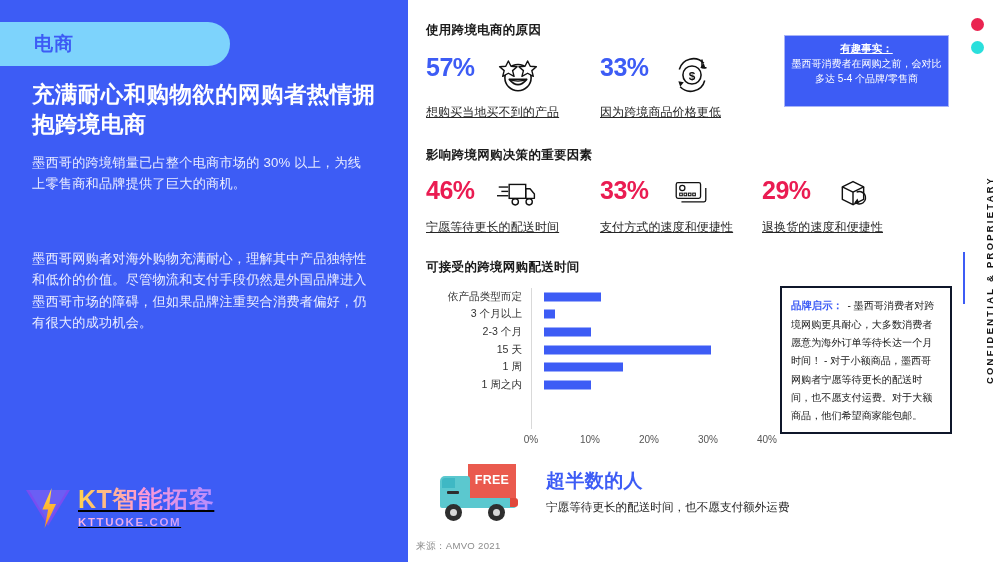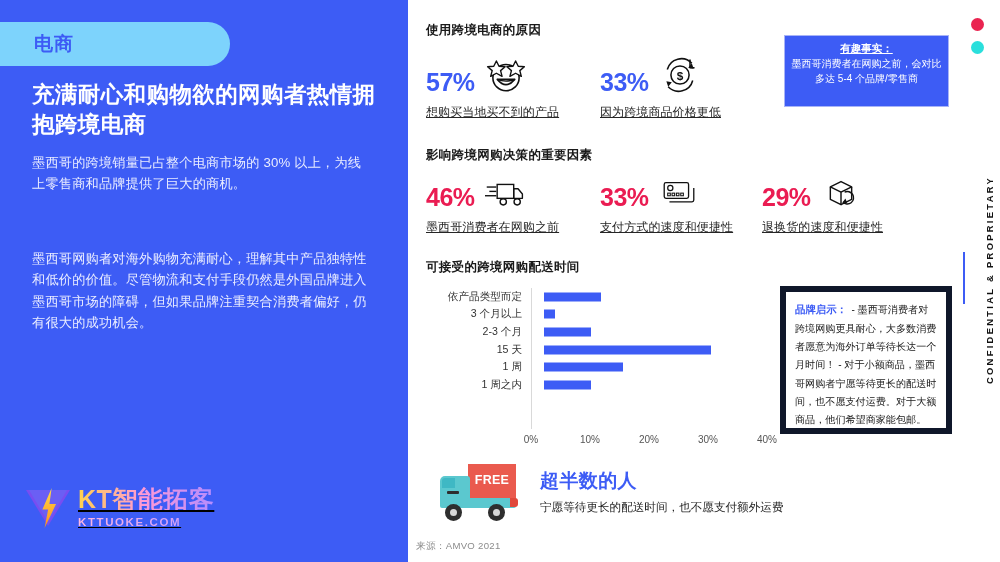--- a/index.html
+++ b/index.html
@@ -76,21 +76,21 @@
 
   .sec-head{
     position:absolute;color:#1a1a1a;font-size:12.5px;font-weight:bold;letter-spacing:.3px;
   }
   .h1{left:18px;top:22px;}
   .h2{left:18px;top:147px;}
   .h3{left:18px;top:259px;}
 
   
   .stat{position:absolute;}
-  .stat-top{display:flex;align-items:flex-end;gap:10px;}
+  .stat-top{display:flex;align-items:flex-start;gap:22px;}
   .stat-num{font-size:25px;font-weight:bold;line-height:1;letter-spacing:-.5px;}
   .blue-num{color:#3d5cf5;}
   .red-num{color:#ea1c52;}
   .stat-label{margin-top:9px;font-size:12px;color:#262626;letter-spacing:.1px;white-space:nowrap;text-decoration:underline;}
   .ic{width:42px;height:40px;display:block;}
   .ic-sm{width:40px;height:32px;display:block;}
 
   
   .funfact{
     position:absolute;left:376px;top:35px;width:165px;height:72px;
@@ -121,21 +121,21 @@
     position:absolute;left:109px;top:146px;width:236px;height:14px;
   }
   .axis-tick{
     position:absolute;transform:translateX(-50%);
     font-size:10px;color:#555;
   }
 
   
   .insight{
     position:absolute;left:372px;top:286px;width:172px;height:148px;
-    border:6px solid #0f172a;background:#fff;box-sizing:border-box;
+    border:2px solid #0f172a;background:#fff;box-sizing:border-box;
     padding:7px 9px;
   }
   .ins-title{color:#3d5cf5;font-size:10.4px;font-weight:bold;line-height:1.5;}
   .ins-body{color:#1a1a1a;font-size:10.1px;line-height:1.42;}
 
   
   .bottom{position:absolute;left:30px;top:462px;display:flex;align-items:flex-start;}
   .truck{position:relative;width:80px;height:62px;}
   .truck-box{position:absolute;left:30px;top:2px;width:48px;height:36px;background:#ea5a4e;}
   .truck-free{
@@ -144,21 +144,21 @@
   }
   .truck-cab{position:absolute;left:2px;top:14px;width:30px;height:24px;background:#5bc8cf;border-radius:5px 3px 0 0;}
   .truck-win{position:absolute;left:4px;top:16px;width:13px;height:10px;background:#3fb8c4;border-radius:3px 0 0 0;}
   .truck-body{position:absolute;left:2px;top:36px;width:76px;height:10px;background:#5bc8cf;border-radius:2px;}
   .truck-stripe{position:absolute;left:9px;top:29px;width:12px;height:3px;background:#2e2e2e;border-radius:1px;}
   .truck-tail{position:absolute;left:72px;top:36px;width:8px;height:9px;background:#e0483c;border-radius:0 3px 3px 0;}
   .wheel{position:absolute;top:42px;width:17px;height:17px;border-radius:50%;background:#2e2e2e;}
   .wheel i{position:absolute;left:5px;top:5px;width:7px;height:7px;border-radius:50%;background:#d8d8d8;}
   .w1{left:7px;}
   .w2{left:50px;}
-  .bottom-text{margin-left:22px;margin-top:6px;}
+  .bottom-text{margin-left:28px;margin-top:6px;}
   .bt-title{color:#3d5cf5;font-size:19px;font-weight:bold;letter-spacing:.4px;}
   .bt-sub{margin-top:5px;color:#262626;font-size:11.6px;line-height:1.45;width:250px;}
   .source{
     position:absolute;left:8px;top:540px;color:#8c8c8c;font-size:9.6px;letter-spacing:.3px;
   }
 
   
   .dot{position:absolute;right:16px;width:13px;height:13px;border-radius:50%;}
   .dot-red{top:18px;background:#ea2450;}
   .dot-cyan{top:41px;background:#2adfdc;}
@@ -245,21 +245,21 @@
         <svg class="ic-sm" viewBox="0 0 46 32">
           <rect x="14" y="5" width="19" height="16" fill="none" stroke="#111" stroke-width="1.6"></rect>
           <path d="M33 10 h5 l5 6 v5 h-10 Z" fill="none" stroke="#111" stroke-width="1.6" stroke-linejoin="round"></path>
           <circle cx="21" cy="25" r="3.6" fill="none" stroke="#111" stroke-width="1.6"></circle>
           <circle cx="37" cy="25" r="3.6" fill="none" stroke="#111" stroke-width="1.6"></circle>
           <line x1="2" y1="8" x2="13" y2="8" stroke="#111" stroke-width="1.6"></line>
           <line x1="5" y1="13" x2="13" y2="13" stroke="#111" stroke-width="1.6"></line>
           <line x1="0" y1="18" x2="13" y2="18" stroke="#111" stroke-width="1.6"></line>
         </svg>
       </div>
-      <div class="stat-label">墨西哥消费者在网购之前</div>
+      <div class="stat-label">宁愿等待更长的配送时间</div>
     </div>
 
     <div class="stat" style="left:192px;top:178px;">
       <div class="stat-top">
         <div class="stat-num red-num">33%</div>
         <svg class="ic-sm" viewBox="0 0 46 32">
           <rect x="6" y="3" width="28" height="18" rx="2" fill="none" stroke="#111" stroke-width="1.5"></rect>
           <circle cx="13" cy="9" r="3" fill="none" stroke="#111" stroke-width="1.4"></circle>
           <rect x="10" y="15" width="3" height="3" fill="none" stroke="#111" stroke-width="1.2"></rect>
           <rect x="15" y="15" width="3" height="3" fill="none" stroke="#111" stroke-width="1.2"></rect>

